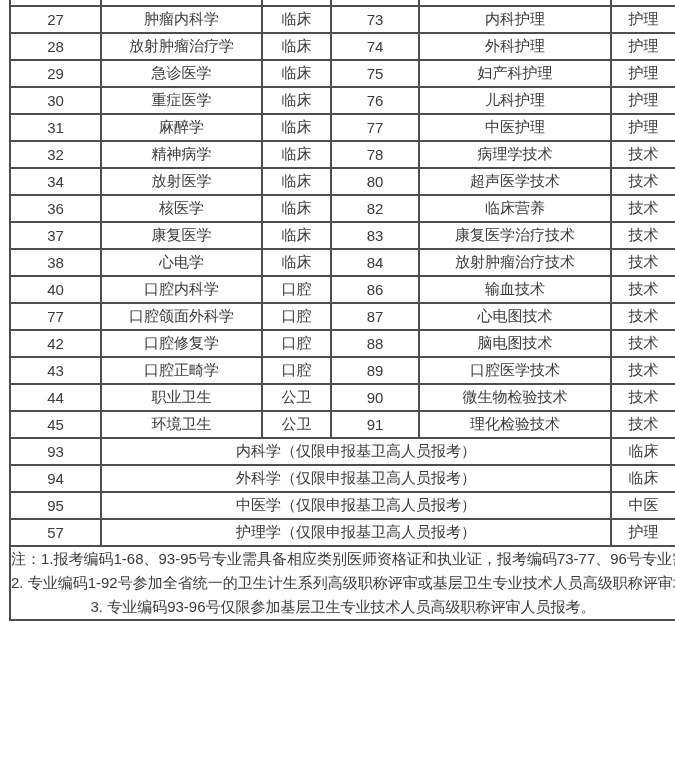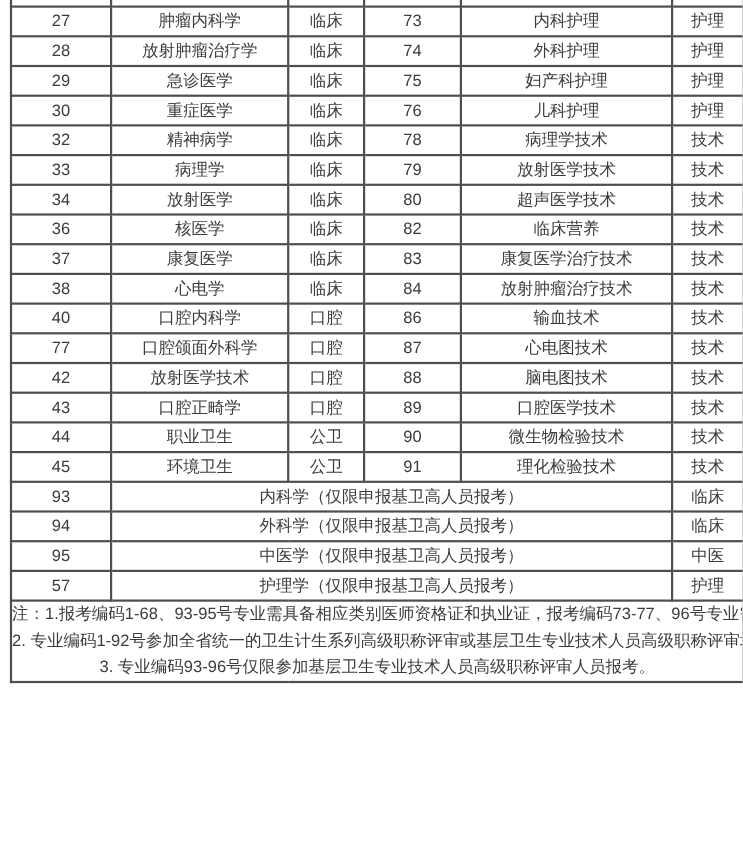--- a/index.html
+++ b/index.html
@@ -97,36 +97,36 @@
         </tr>
         <tr>
           <td>30</td>
           <td>重症医学</td>
           <td>临床</td>
           <td>76</td>
           <td>儿科护理</td>
           <td>护理</td>
         </tr>
         <tr>
+          <td>31</td>
+          <td>麻醉学</td>
+          <td>临床</td>
+          <td>77</td>
+          <td>中医护理</td>
+          <td>护理</td>
+        </tr>
+        <tr>
           <td>32</td>
           <td>精神病学</td>
           <td>临床</td>
           <td>78</td>
           <td>病理学技术</td>
           <td>技术</td>
         </tr>
         <tr>
-          <td>33</td>
-          <td>病理学</td>
-          <td>临床</td>
-          <td>79</td>
-          <td>放射医学技术</td>
-          <td>技术</td>
-        </tr>
-        <tr>
           <td>34</td>
           <td>放射医学</td>
           <td>临床</td>
           <td>80</td>
           <td>超声医学技术</td>
           <td>技术</td>
         </tr>
         <tr>
           <td>36</td>
           <td>核医学</td>
@@ -162,21 +162,21 @@
         <tr>
           <td>77</td>
           <td>口腔颌面外科学</td>
           <td>口腔</td>
           <td>87</td>
           <td>心电图技术</td>
           <td>技术</td>
         </tr>
         <tr>
           <td>42</td>
-          <td>放射医学技术</td>
+          <td>口腔修复学</td>
           <td>口腔</td>
           <td>88</td>
           <td>脑电图技术</td>
           <td>技术</td>
         </tr>
         <tr>
           <td>43</td>
           <td>口腔正畸学</td>
           <td>口腔</td>
           <td>89</td>

